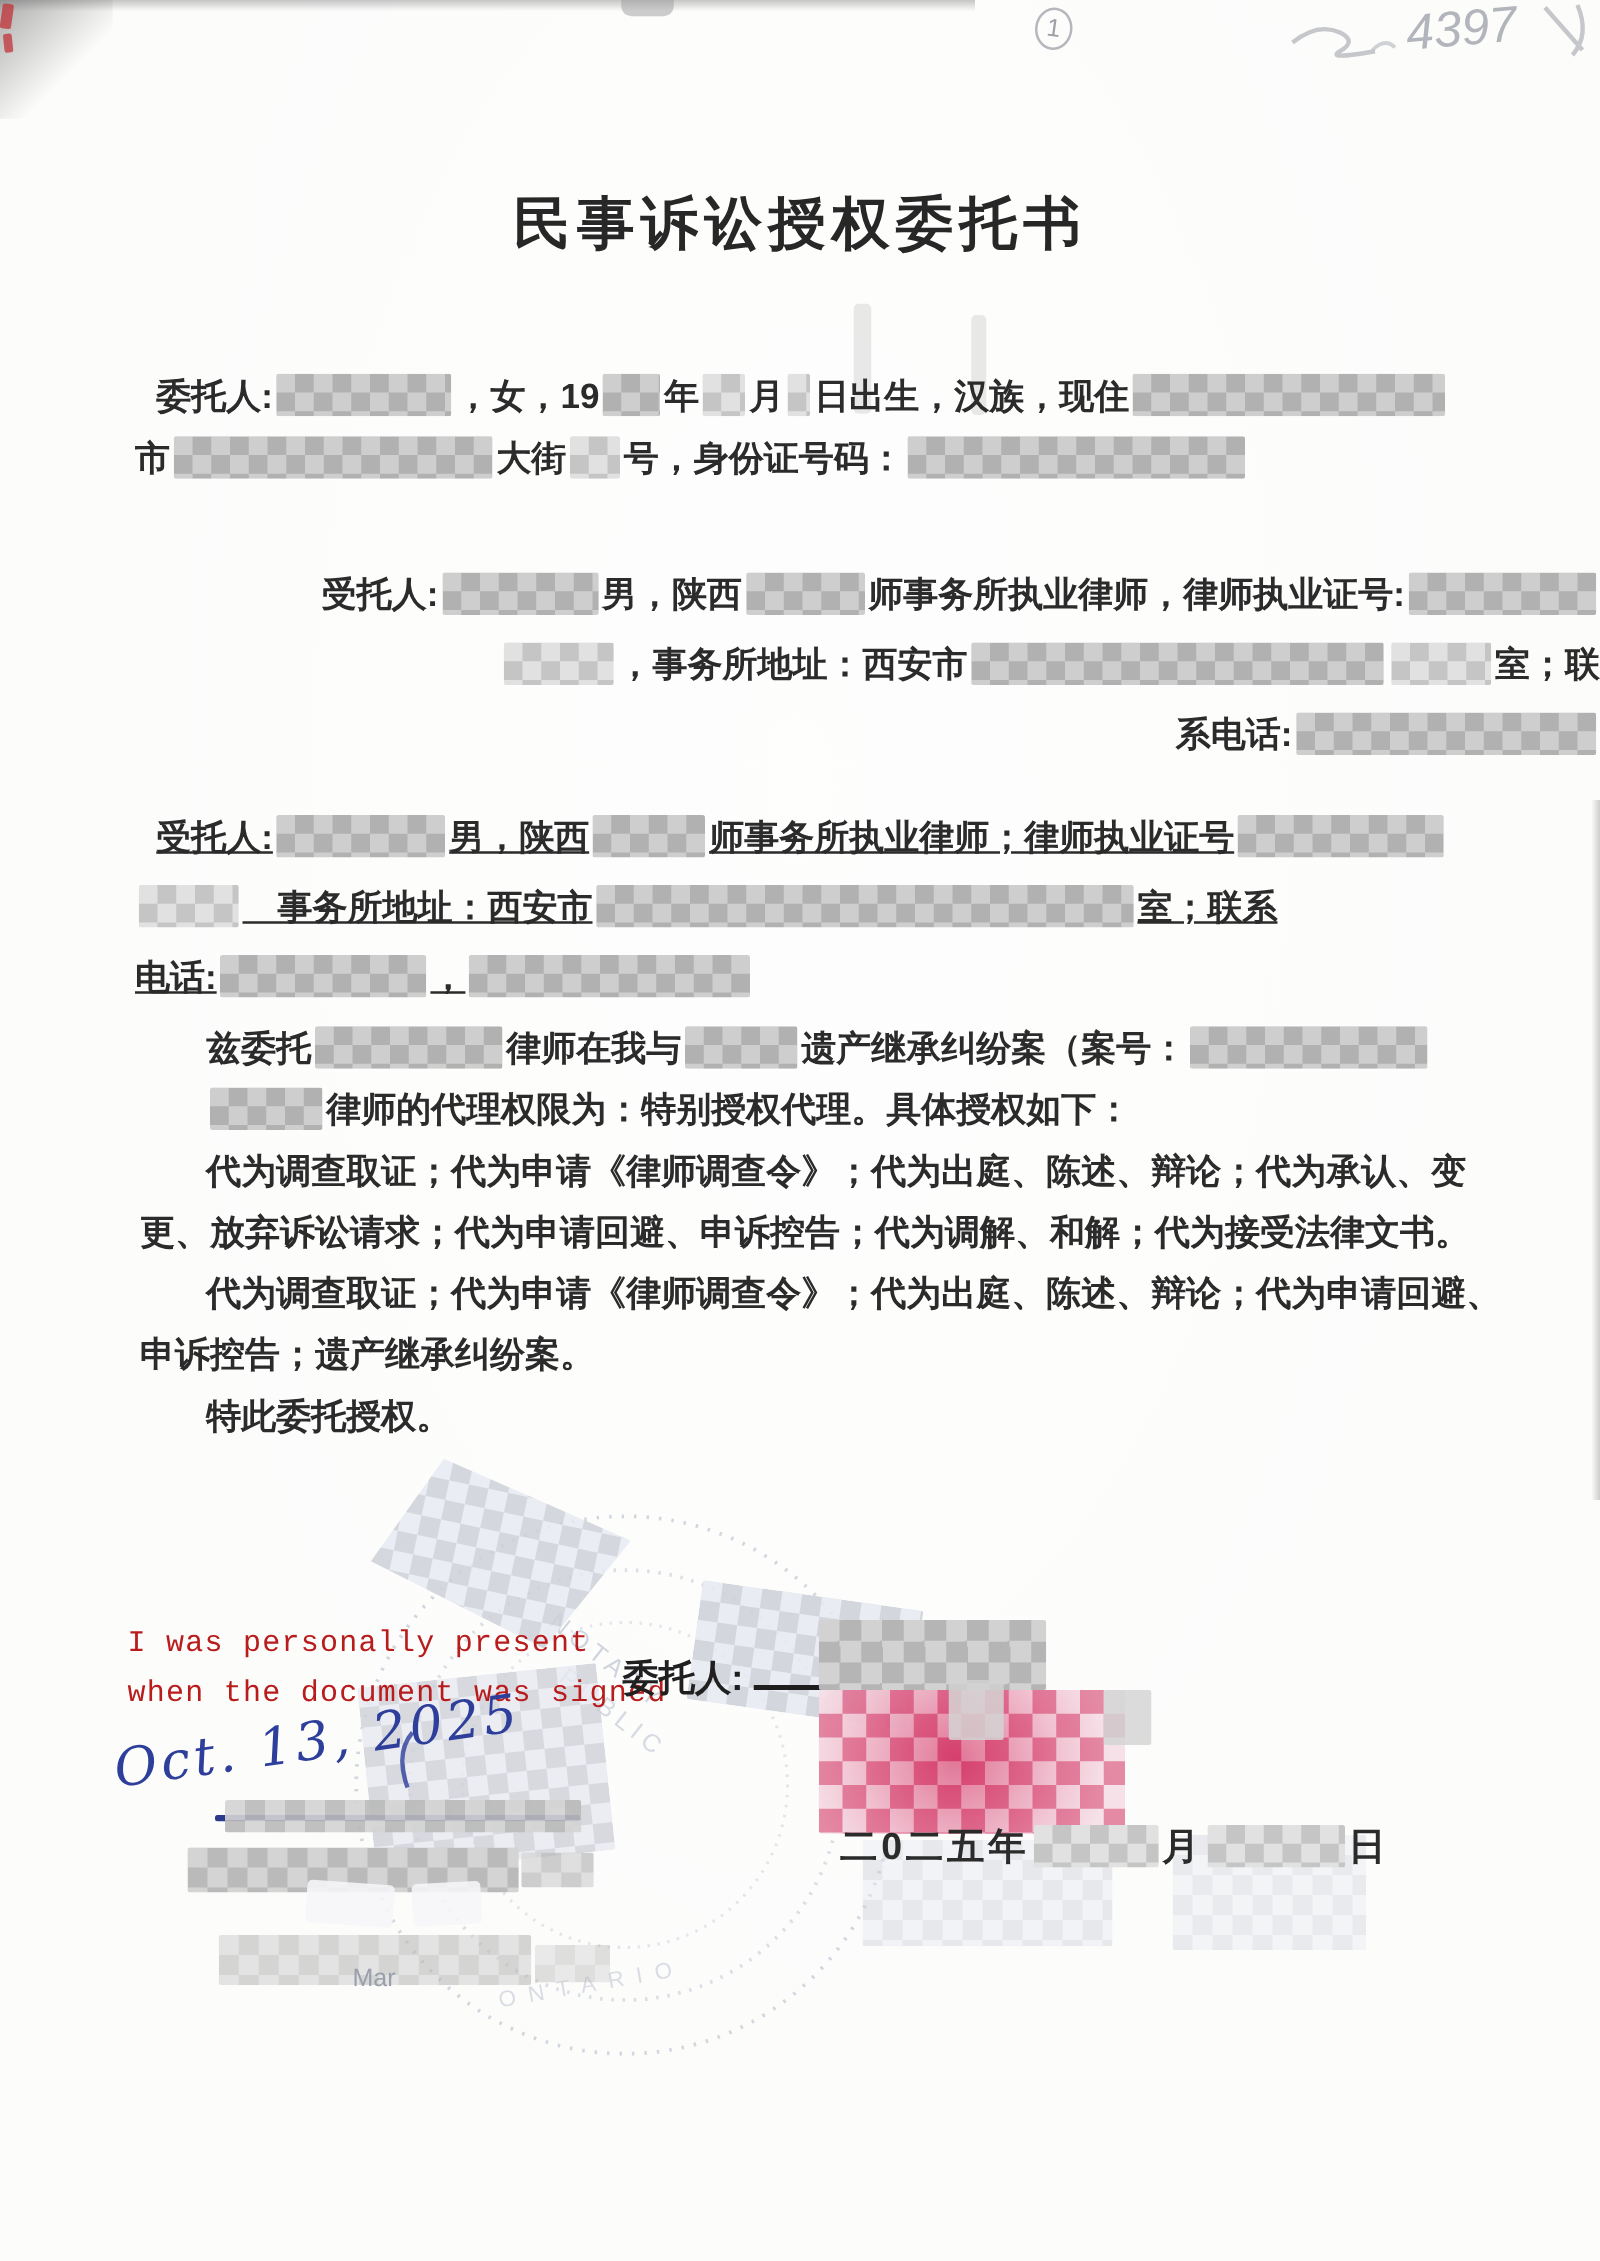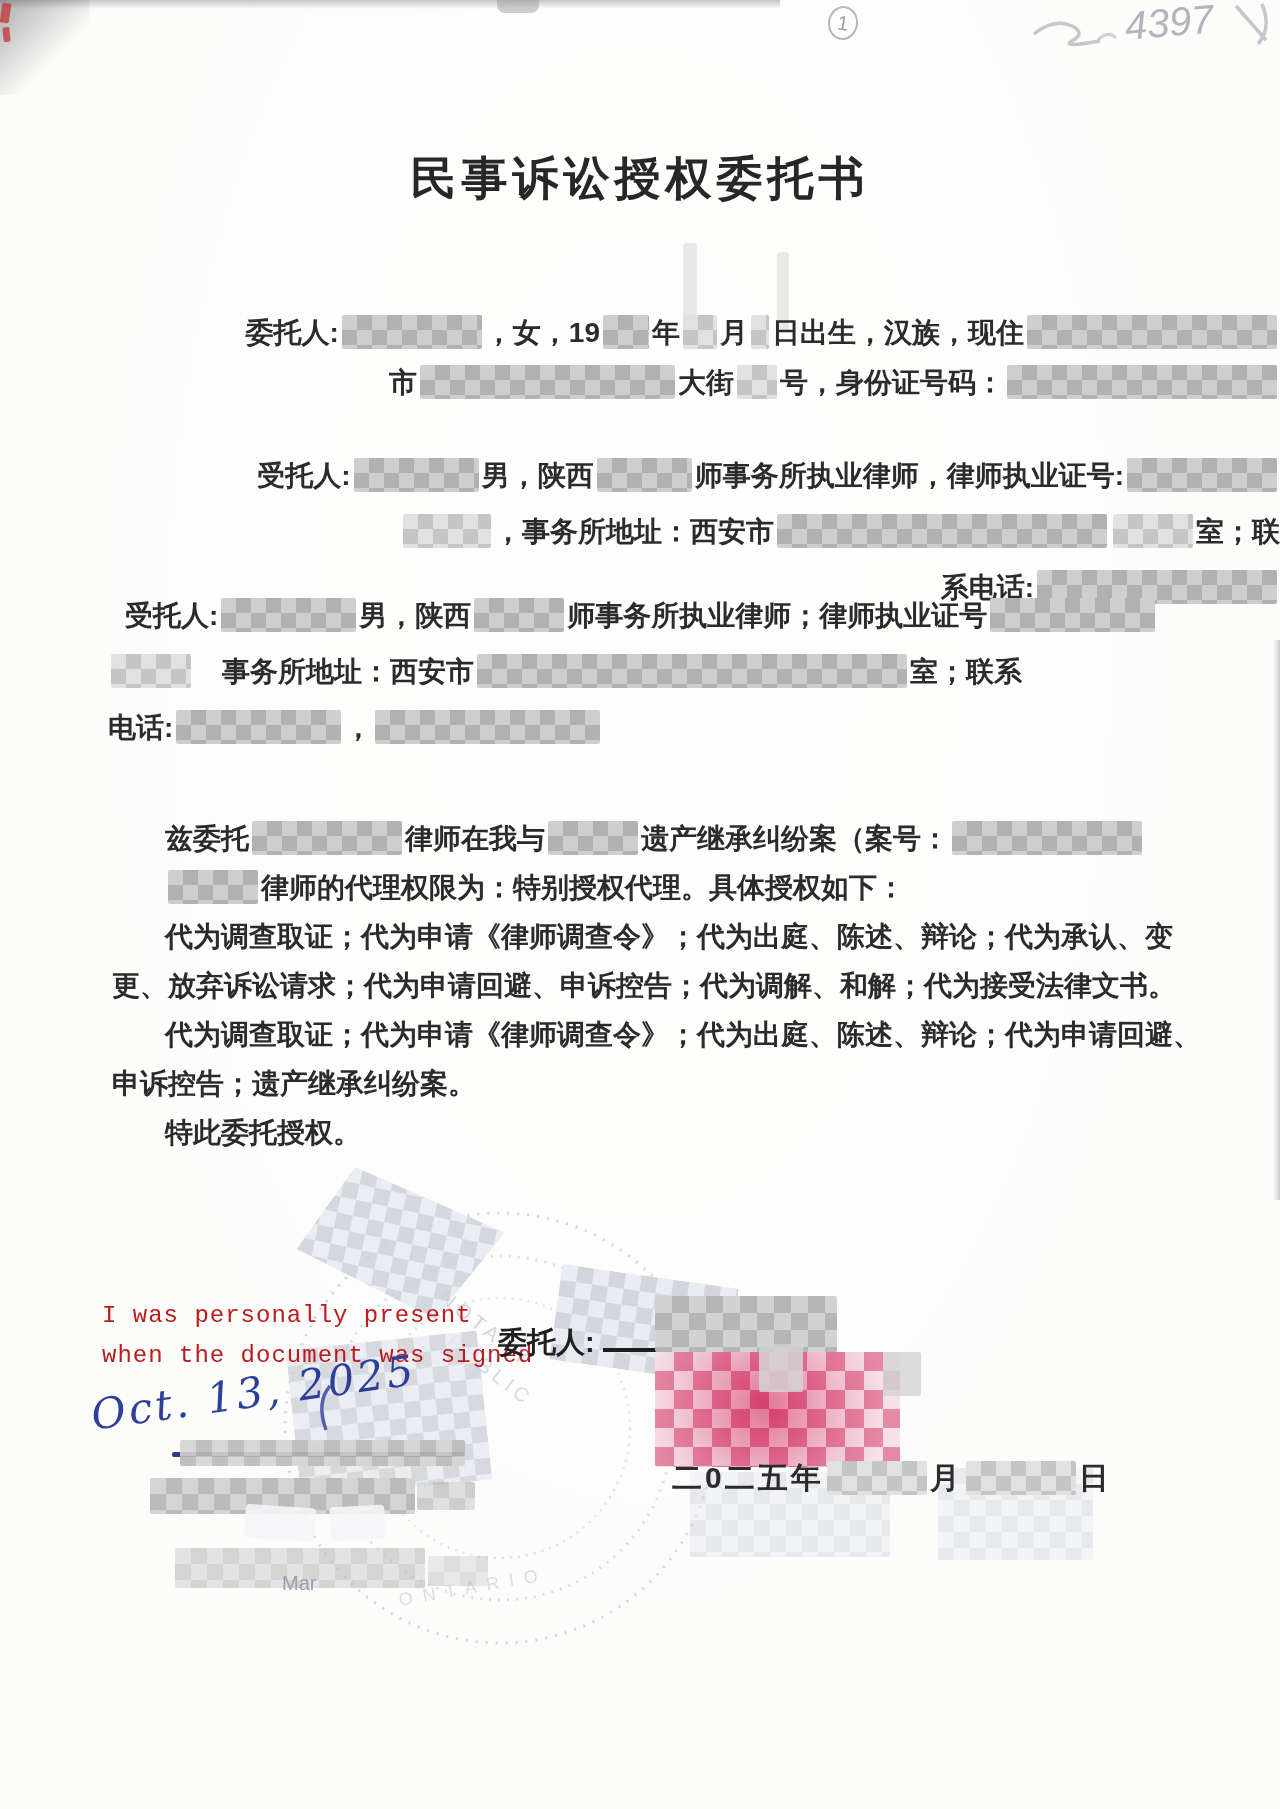--- a/index.html
+++ b/index.html
@@ -27,23 +27,23 @@
     transform:rotate(8deg);opacity:.85;}
   .scrawl{position:absolute;left:1028px;top:0;}
   
   .title{position:absolute;top:148px;left:0;width:100%;text-align:center;
     font-size:46px;font-weight:700;color:#272727;letter-spacing:5px;}
   
   .sec{position:absolute;left:0;width:100%;color:#2b2b2b;font-weight:700;font-size:28px;}
   .sec .line{white-space:nowrap;}
   .ind0{padding-left:125px;}  .ind1{padding-left:108px;}
   .ind2{padding-left:165px;}  .ind3{padding-left:112px;}  .ind5{padding-left:0;}
-  .sec-client{top:308px;text-align:right;}  .sec-client .line{height:50px;line-height:50px;}
+  .sec-client{top:292px;}  .sec-client .line{height:50px;line-height:50px;}
   .sec-att1{top:448px;}    .sec-att1 .line{height:56px;line-height:56px;text-align:right;}
-  .sec-att2{top:588px;}    .sec-att2 .line{height:56px;line-height:56px;}
+  .sec-att2{top:642px;text-decoration:underline;}    .sec-att2 .line{height:56px;line-height:56px;}
   .sec-body{top:814px;}    .sec-body .line{height:49px;line-height:49px;}
   .sec-date{top:1455px;left:672px;font-size:30px;letter-spacing:3px;}
   .sec-date .line{height:46px;line-height:46px;}
   
   .r{display:inline-block;height:34px;vertical-align:-7px;margin:0 3px;border-radius:2px;
     background-color:#c5c5c5;
     background-image:repeating-conic-gradient(rgba(0,0,0,.10) 0% 25%, rgba(255,255,255,.16) 0% 50%);
     background-size:30px 30px;}
   .rl{background-color:#dbdbdb;}
   

